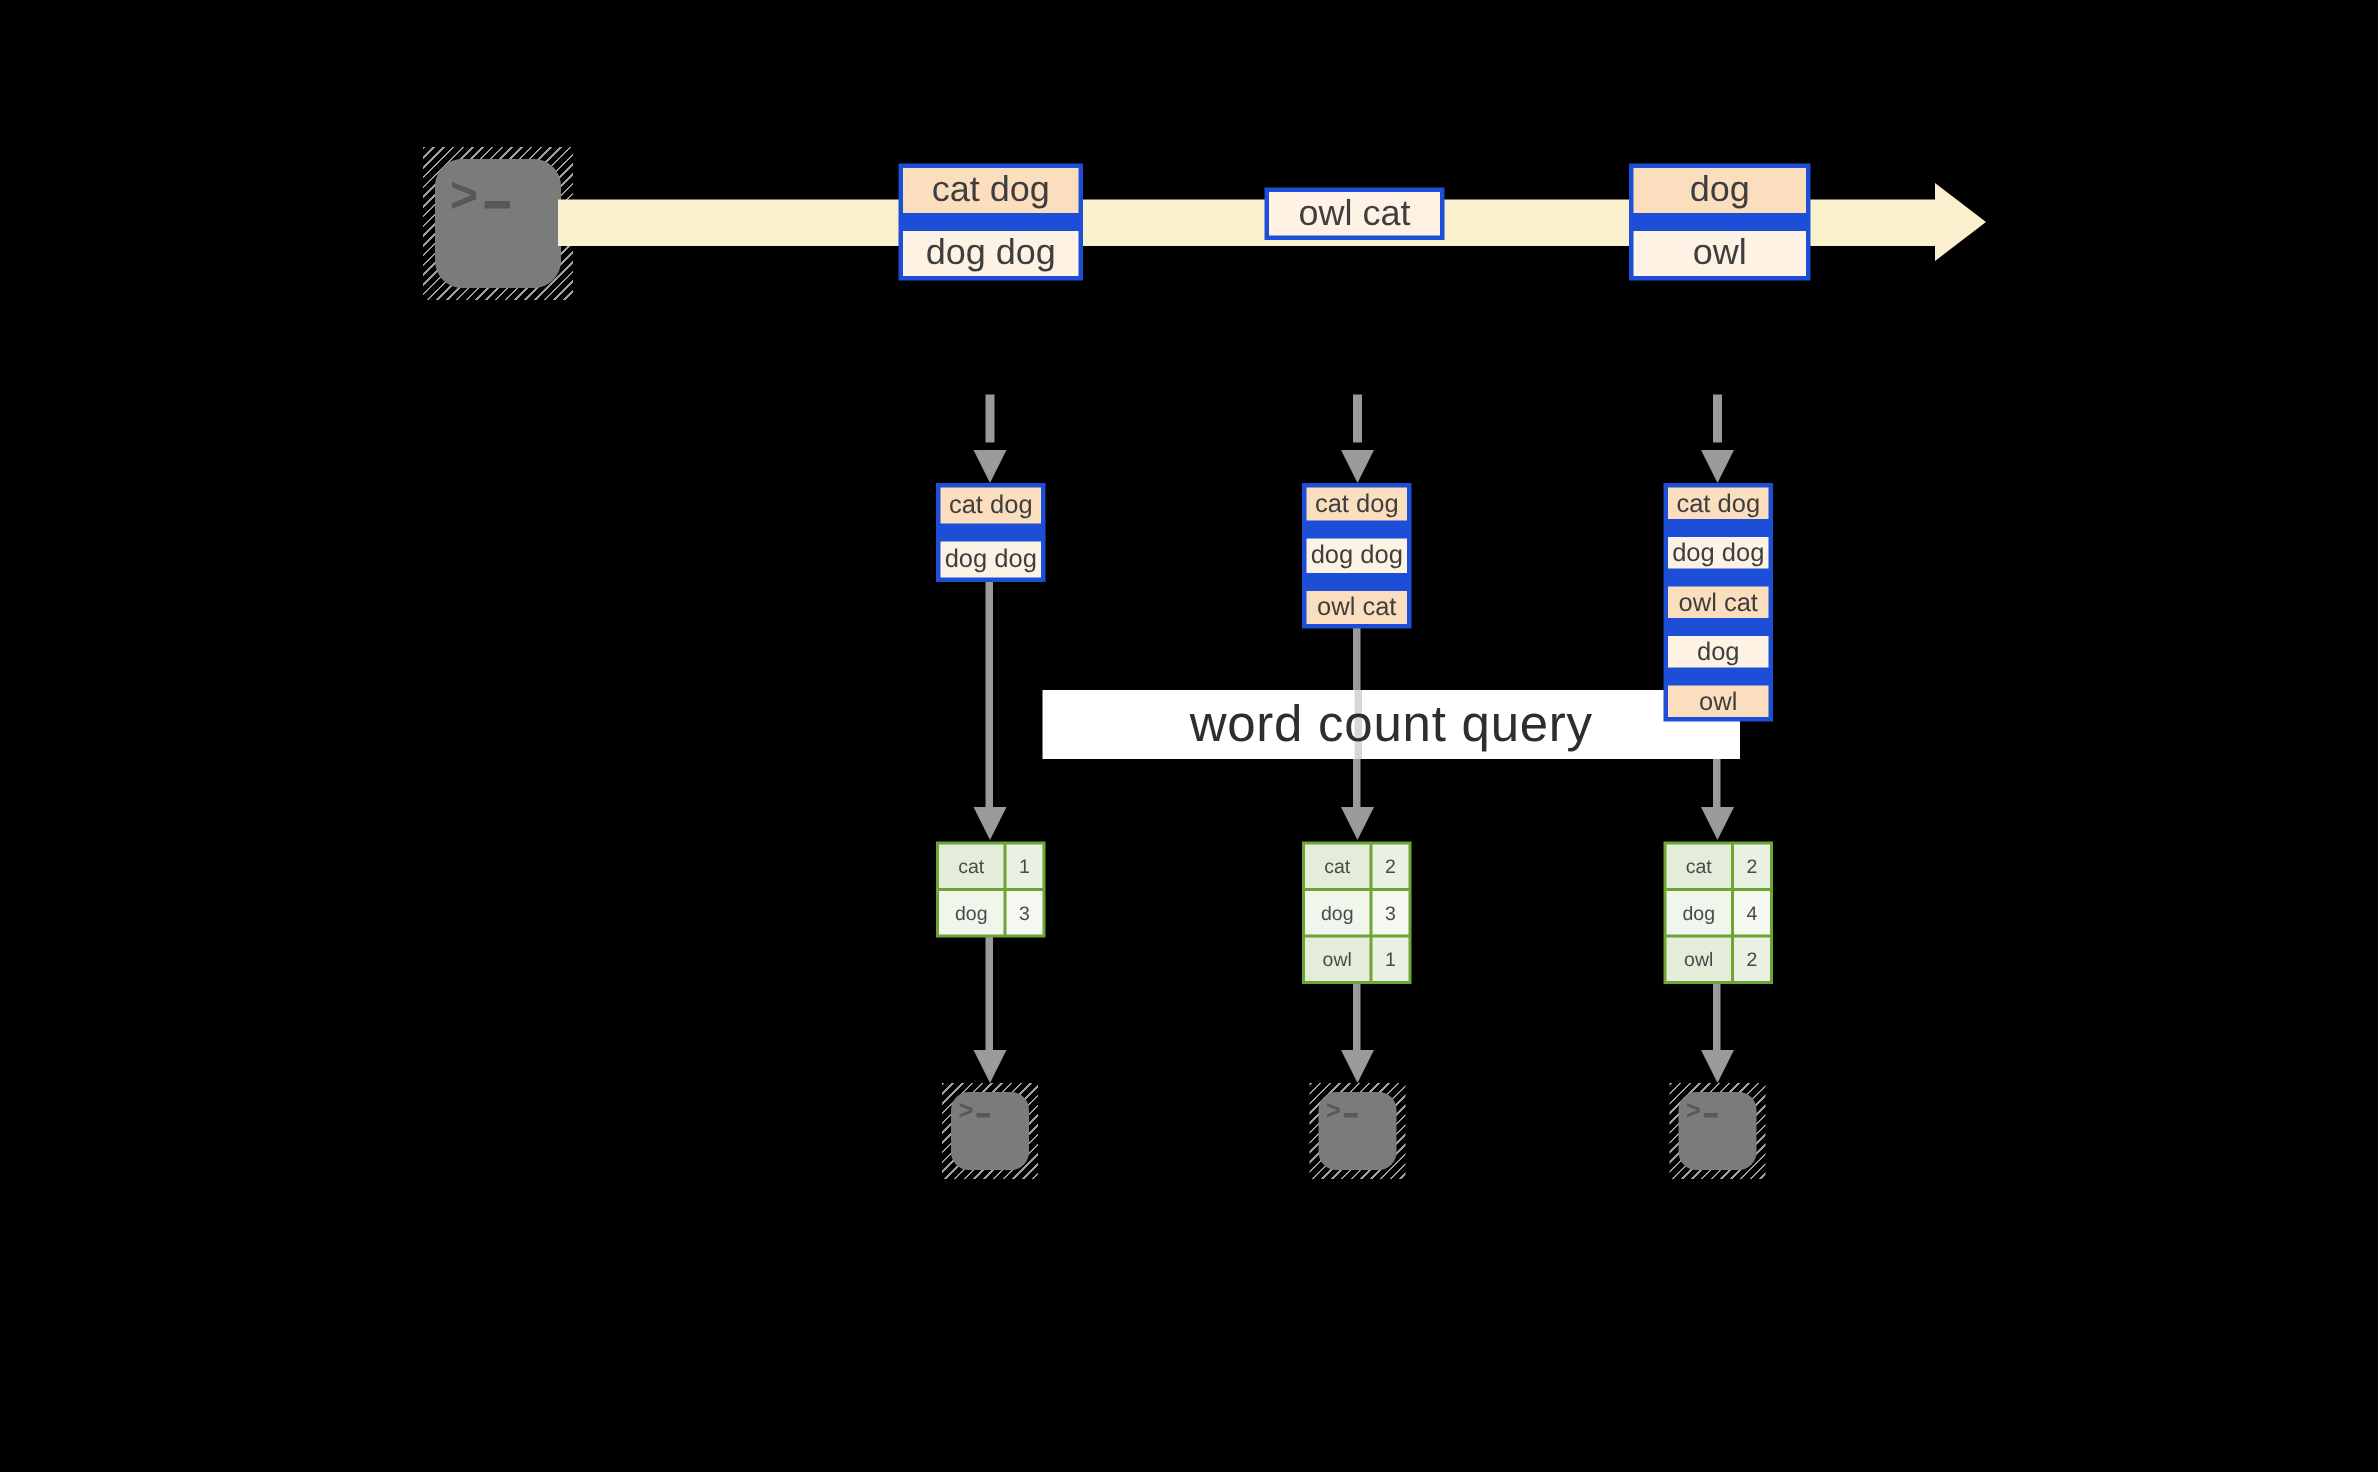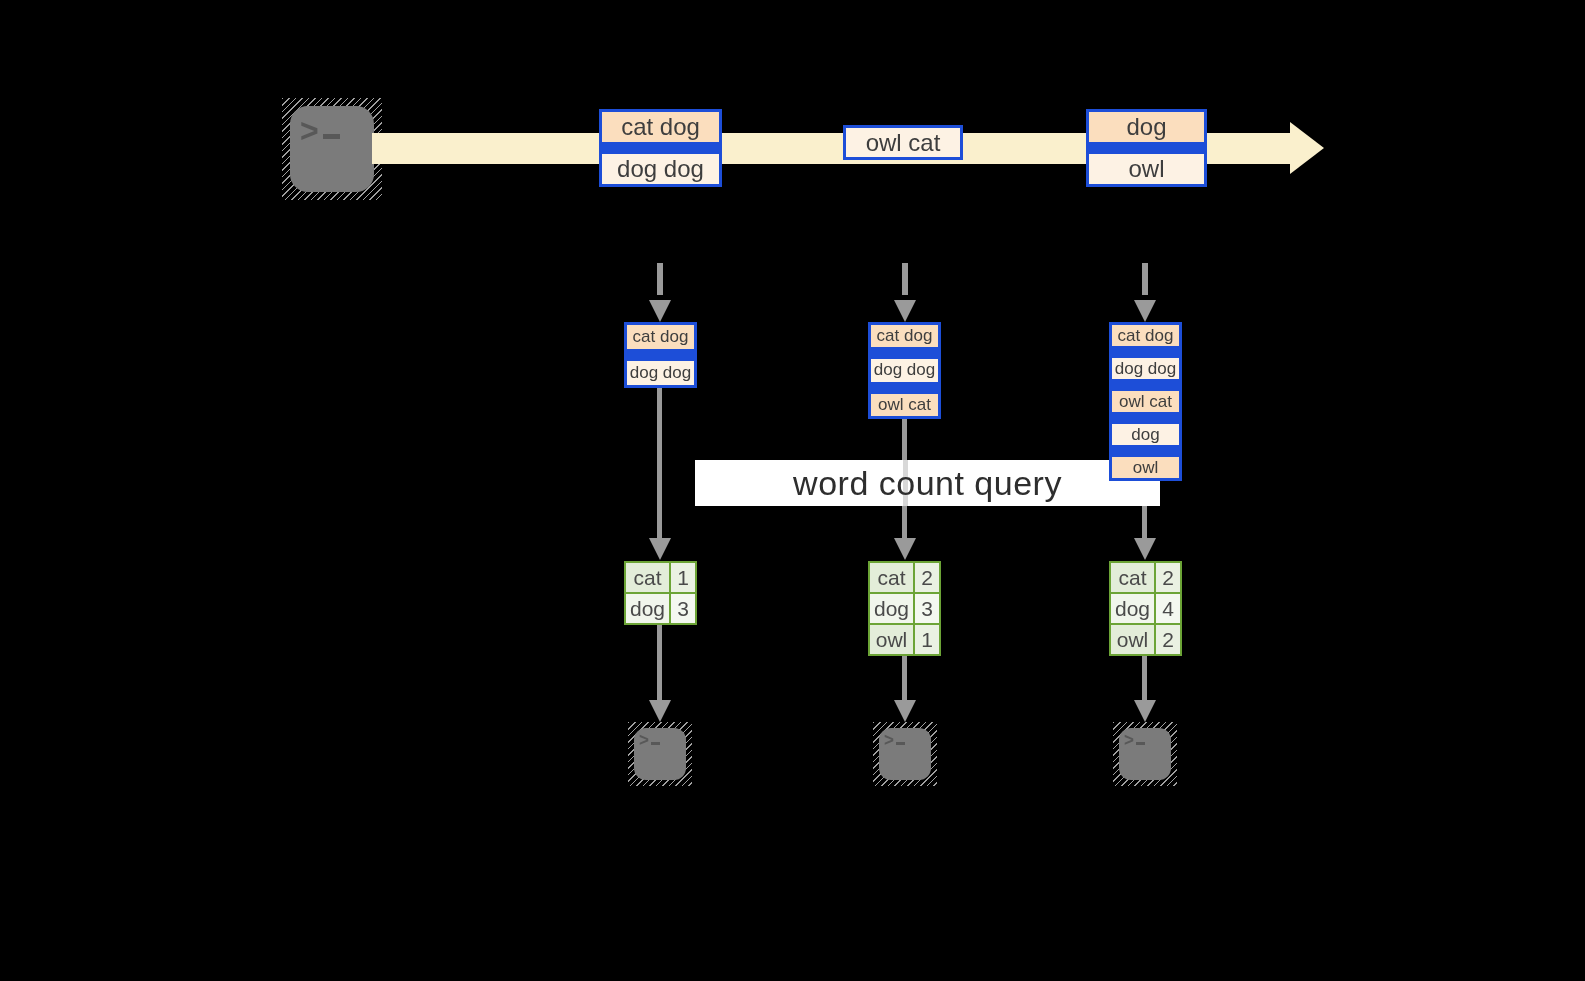--- a/index.html
+++ b/index.html
@@ -52,21 +52,21 @@
   
   #band{position:absolute;left:695px;top:460px;width:428px;height:46px;background:#ffffff;z-index:4;padding-left:37px;}
   #band .band-line{position:absolute;left:208px;top:0;width:5px;height:46px;background:#d8d8d8;z-index:1;}
   #band .band-text{position:absolute;left:0;top:0;width:100%;height:100%;display:flex;
                    align-items:center;justify-content:center;font-size:34px;color:#2e2e2e;
                    letter-spacing:.5px;z-index:2;}
 
   
   .gtable{position:absolute;background:#6ca436;display:grid;grid-template-columns:43px 24px;
           gap:2px;padding:2px;box-sizing:border-box;z-index:5;}
-  .gtable .cell{display:flex;align-items:center;justify-content:center;font-size:21px;color:#4a4a4a;height:29px;}
+  .gtable .cell{display:flex;align-items:center;justify-content:center;font-size:13px;color:#4a4a4a;height:29px;}
   .g1{background:#e3edd9;}
   .g2{background:#f1f6ec;}
   .g1c{background:#eaf1e2;}
   .g2c{background:#f4f8f0;}
   #table1{left:624px;top:561px;width:73px;height:64px;}
   #table2{left:868px;top:561px;width:73px;height:95px;}
   #table3{left:1109px;top:561px;width:73px;height:95px;}
 </style>
 </head>
 <body>

